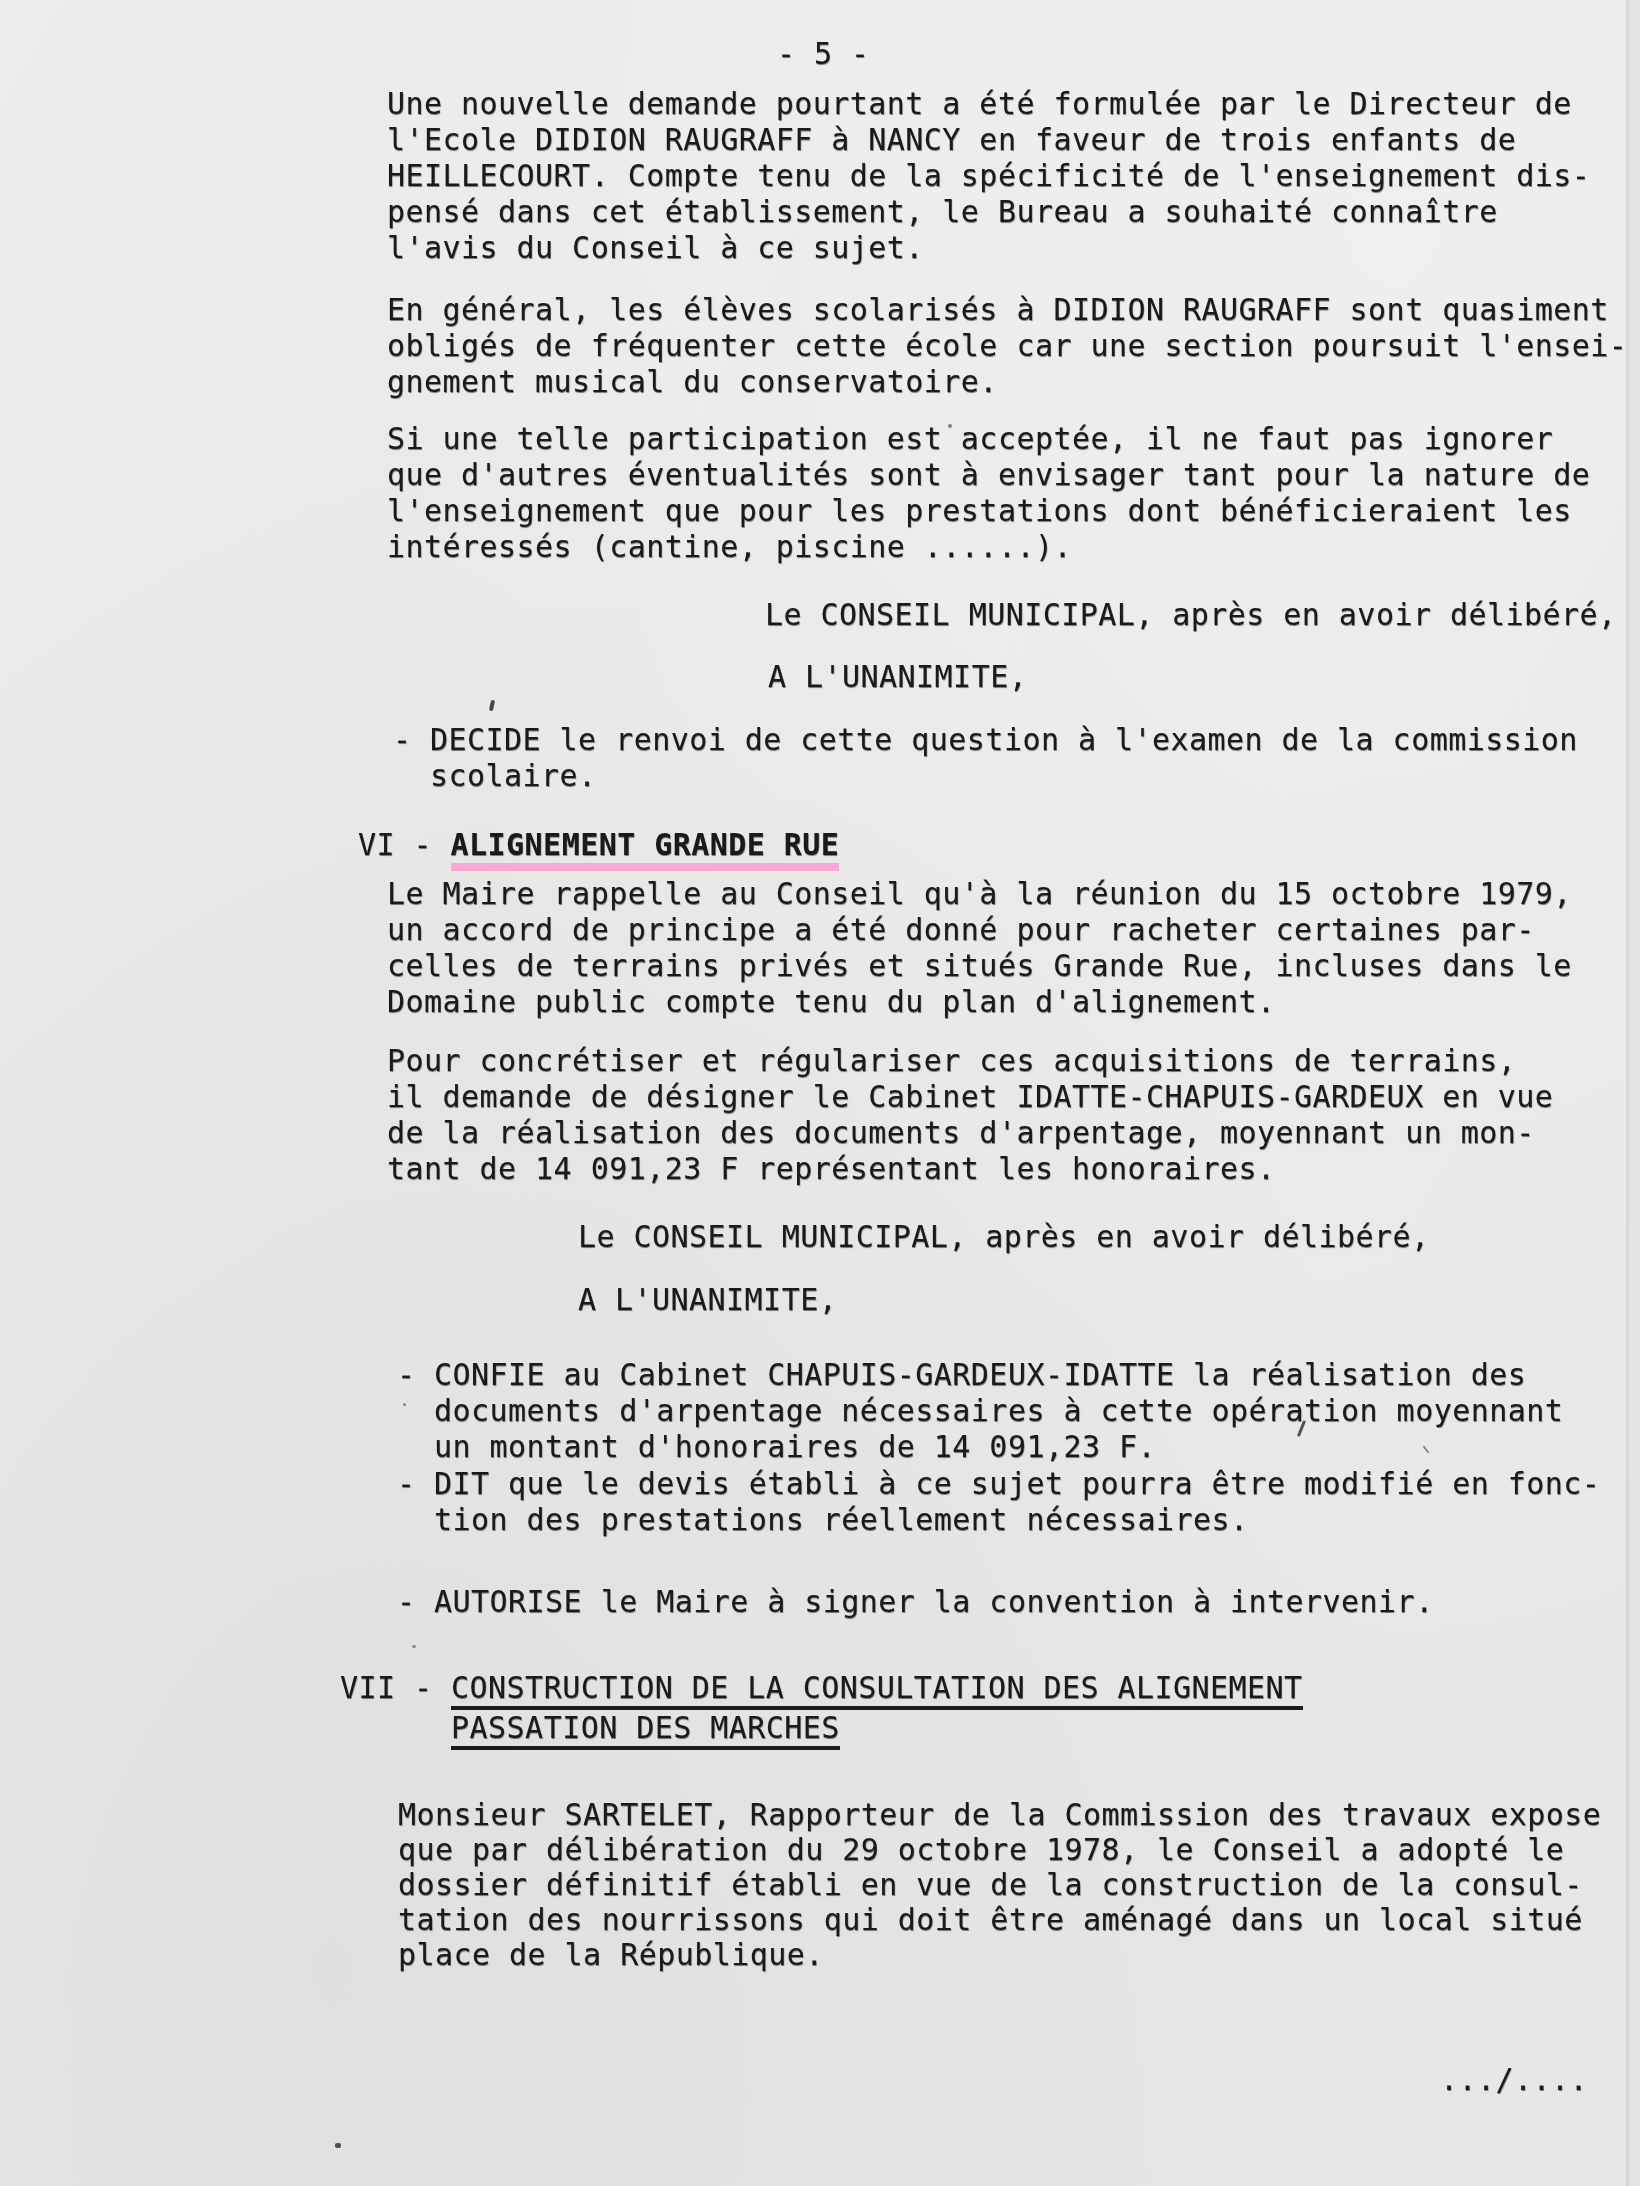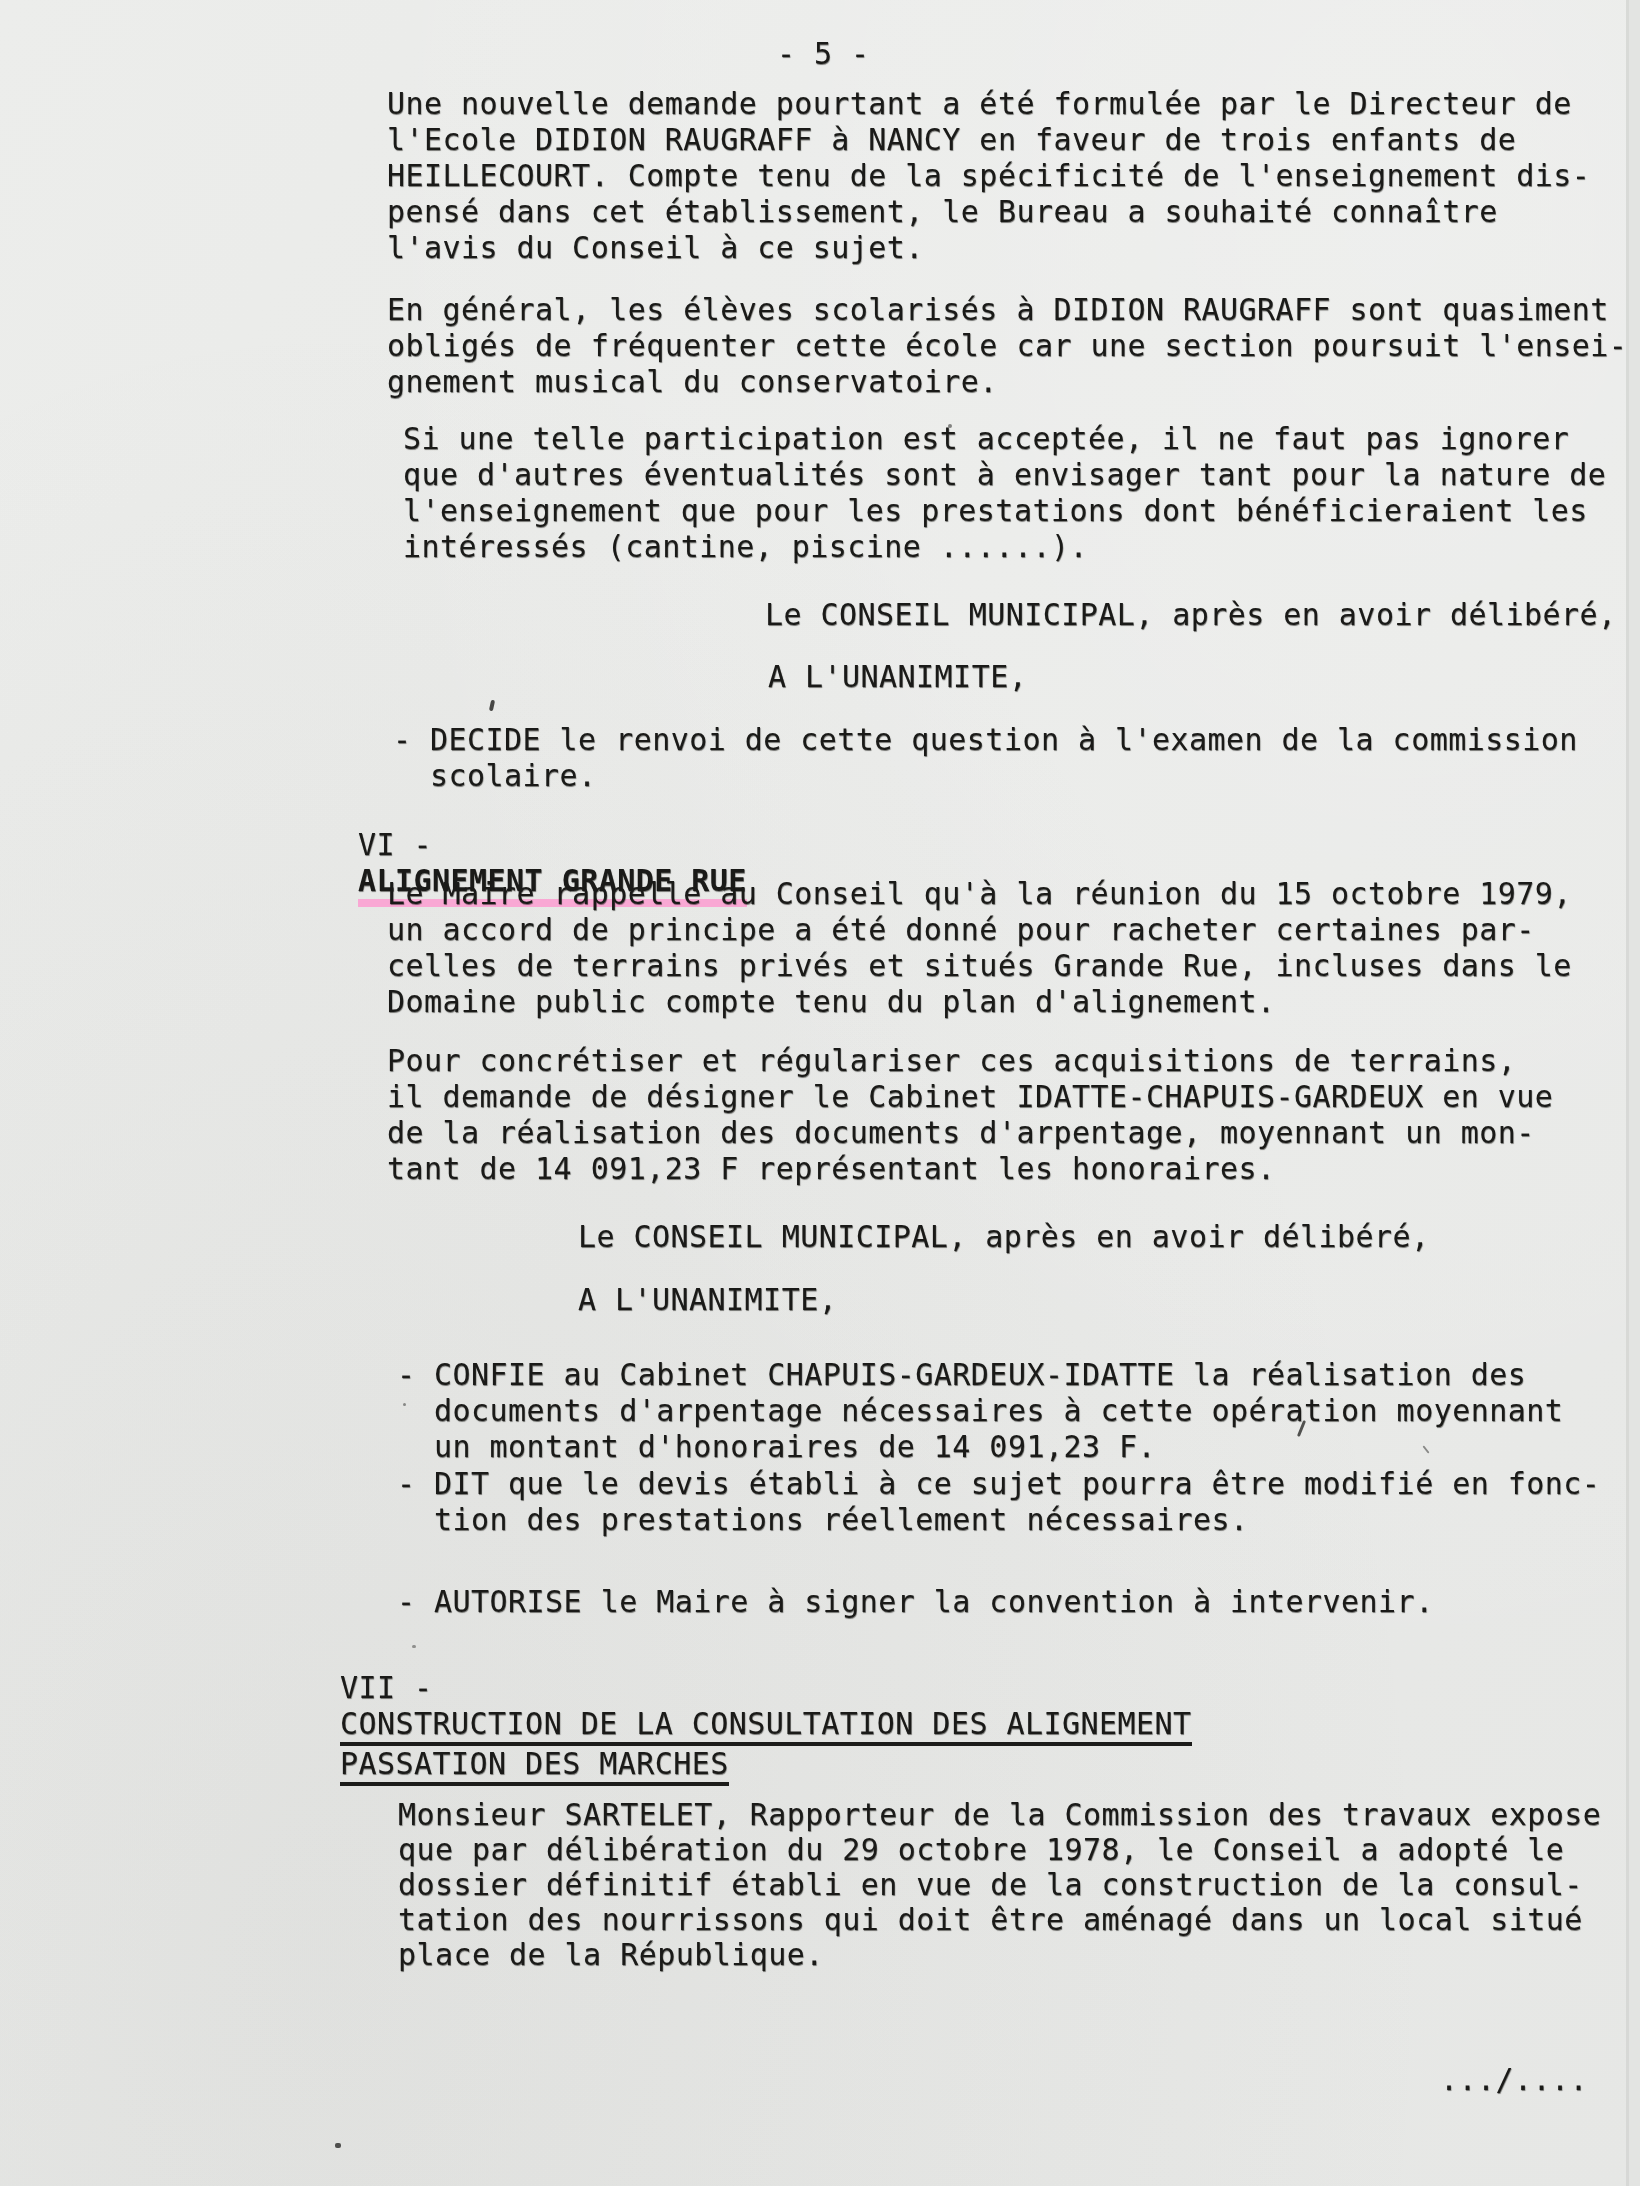--- a/index.html
+++ b/index.html
@@ -12,28 +12,28 @@
     font-family:"DejaVu Sans Mono", monospace;
   }
   .txt{
     position:absolute;
     font-family:"DejaVu Sans Mono", monospace;
     font-size:30px;line-height:36px;letter-spacing:0.45px;
     color:#1a1a18;white-space:pre;
     text-shadow:0.5px 0.6px 0.8px rgba(25,25,22,0.55);
   }
   .tight{line-height:35px;}
-  .heading{display:flex;align-items:flex-start;flex-direction:column;}
+  .heading{display:flex;align-items:flex-start;}
   .u{border-bottom:8px solid #f9a8d4;font-weight:bold;}
   .title-stack > span{display:block;width:-moz-fit-content;width:fit-content;border-bottom:4px solid #1c1c1a;}
   
   .pos-pagenum   {left:777px; top:36px;}
   .pos-p1        {left:387px; top:86px;}
   .pos-p2        {left:387px; top:292px;}
-  .pos-p3        {left:387px; top:421px;margin-left:16px;}
+  .pos-p3        {left:387px; top:421px;}
   .pos-conseil1  {left:765px; top:597px;}
   .pos-unanim1   {left:768px; top:659px;}
   .pos-decide    {left:393px; top:722px;}
   .pos-sec6      {left:358px; top:827px;}
   .pos-p4        {left:387px; top:876px;}
   .pos-p5        {left:387px; top:1043px;}
   .pos-conseil2  {left:578px; top:1219px;}
   .pos-unanim2   {left:578px; top:1282px;}
   .pos-confie    {left:397px; top:1343px;margin-top:14px;}
   .pos-dit       {left:397px; top:1466px;}

